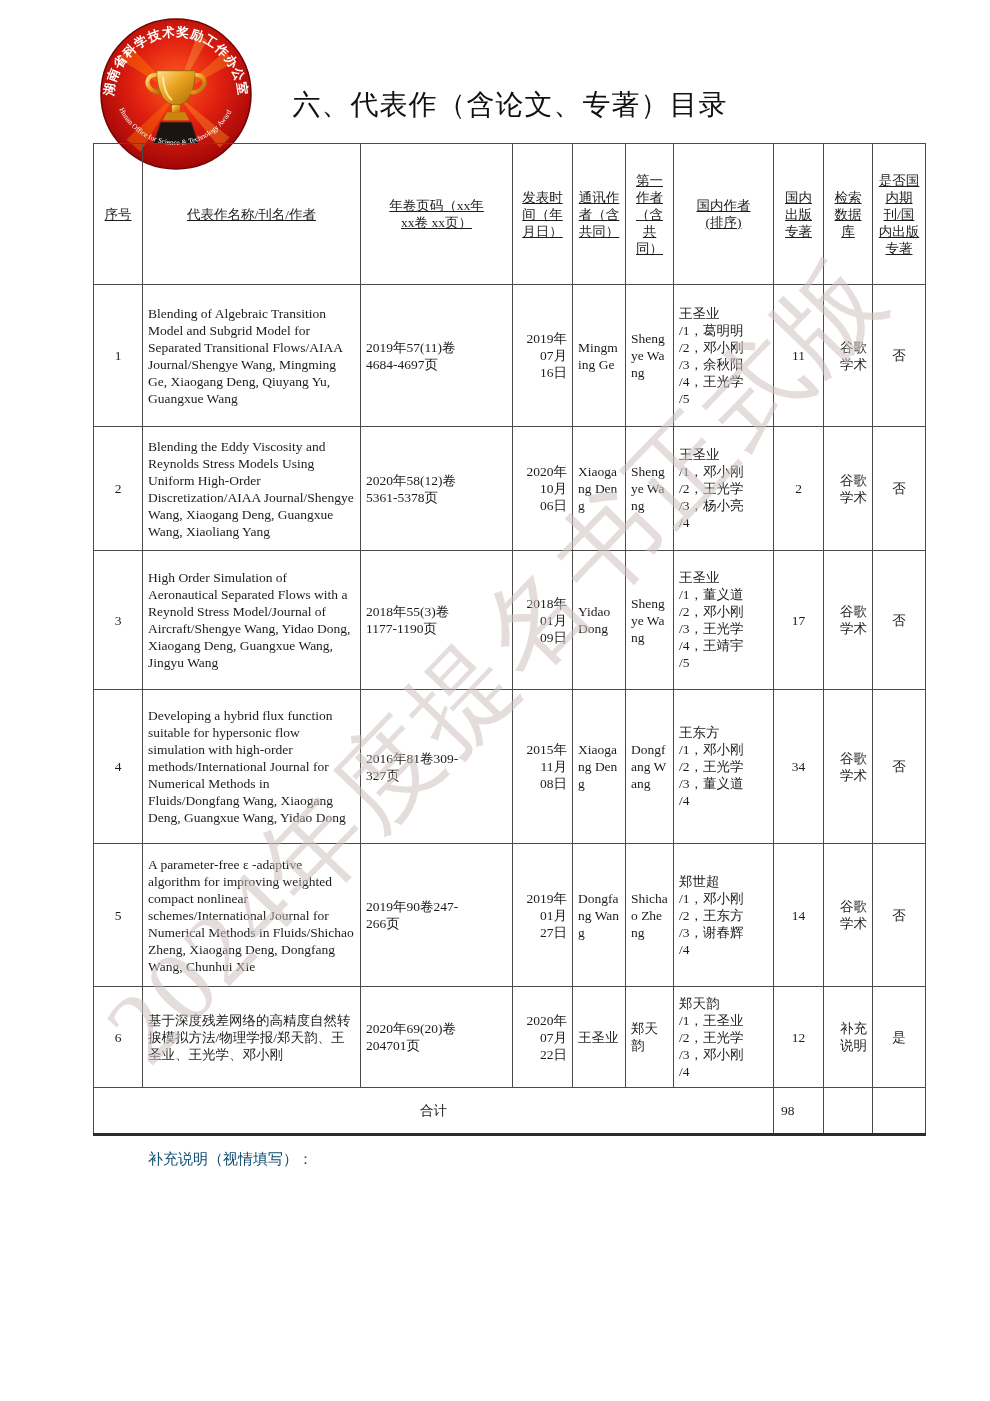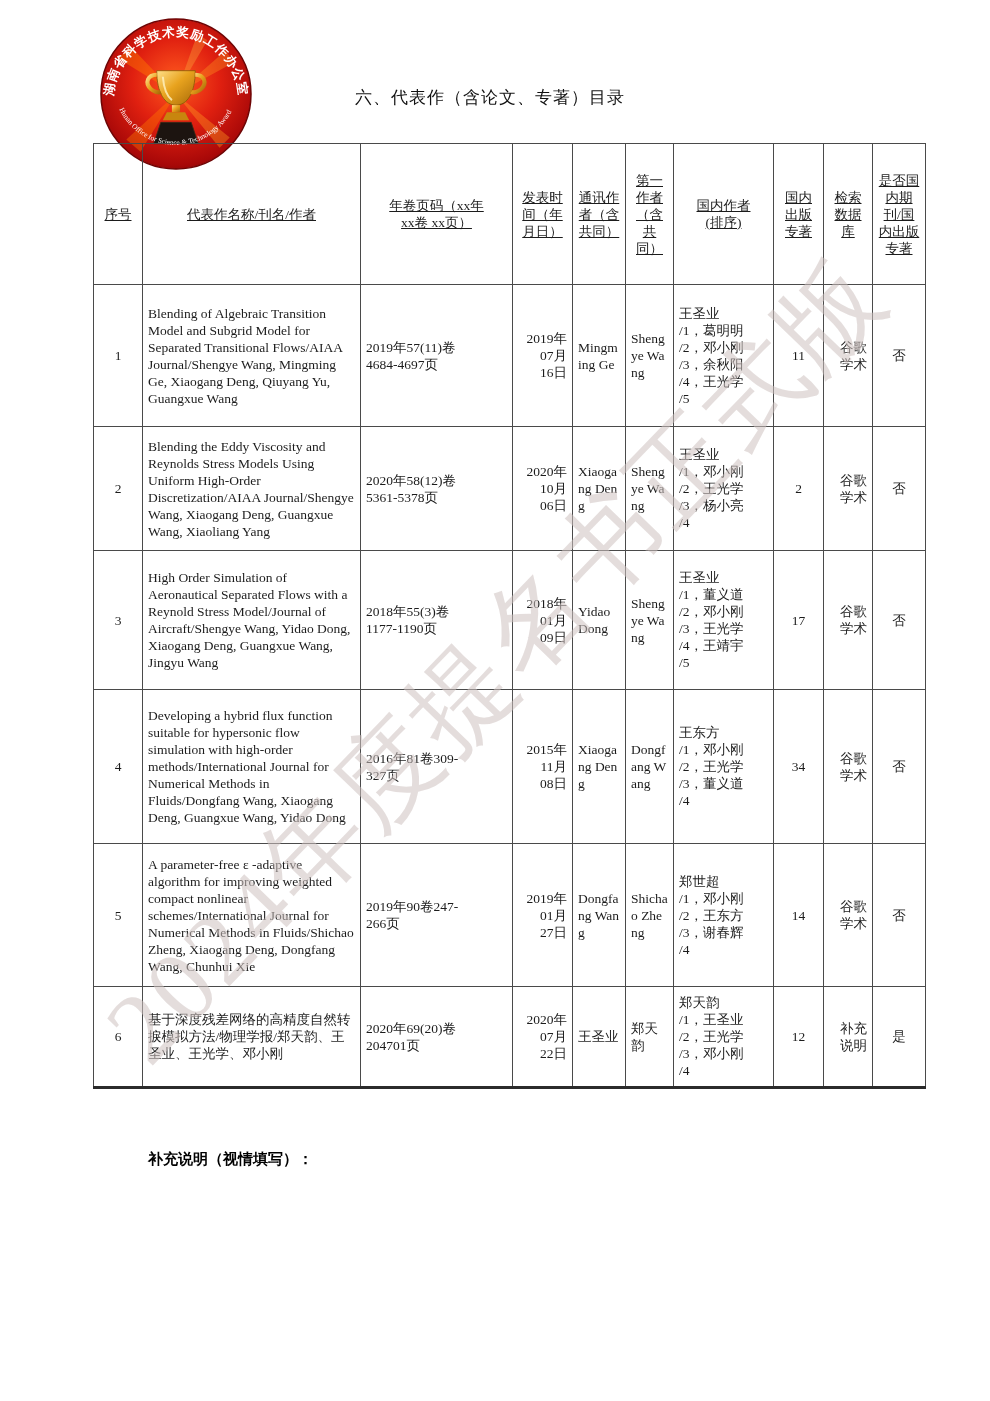--- a/index.html
+++ b/index.html
@@ -7,22 +7,22 @@
   .page {
     position:relative; width:990px; height:1401px; margin:0 auto;
     background:#ffffff; overflow:hidden;
     font-family:"Liberation Serif","DejaVu Serif",serif;
     color:#1c1c1c;
   }
   
   .logo { position:absolute; left:100px; top:18px; width:152px; height:152px; }
   
   .doc-title {
-    position:absolute; left:230px; top:86px; width:520px;
-    text-align:center; font-size:17px; letter-spacing:1px;
+    position:absolute; left:250px; top:86px; width:520px;
+    text-align:center; font-size:28px; letter-spacing:1px;
     font-weight:500; color:#111;
   }
   
   table.works {
     position:absolute; left:93px; top:143px; width:832px;
     border-collapse:collapse; table-layout:fixed;
     border:1.5px solid #3c3c3c; border-bottom:3px solid #2b2b2b;
   }
   table.works td, table.works th {
     border:1px solid #4a4a4a; vertical-align:middle;
@@ -49,21 +49,21 @@
     position:absolute; left:-30px; top:610px; width:1020px;
     text-align:center; font-size:102px; letter-spacing:4px;
     color:#cfc3c1; opacity:0.55; white-space:nowrap;
     transform:rotate(-46deg); transform-origin:50% 50%;
     pointer-events:none; z-index:5;
     font-family:"Liberation Serif","DejaVu Serif",serif;
   }
   
   .supplement {
     position:absolute; left:148px; top:1150px;
-    font-size:15px; font-weight:bold; color:#000000;
+    font-size:15px; font-weight:normal; color:#0c4a6e;
     font-family:"Liberation Sans","DejaVu Sans",sans-serif;
   }
 </style>
 </head>
 <body>
 
 <div class="page">
 
   <svg class="logo" viewBox="0 0 150 150">
     <defs>
@@ -252,20 +252,26 @@
       <td class="c-dom">郑天韵
 /1，王圣业
 /2，王光学
 /3，邓小刚
 /4</td>
       <td class="c-cite">12</td>
       <td class="c-db">补充说明</td>
       <td class="c-yn">是</td>
     </tr>
 
+    <tr class="r-total">
+      <td class="c-total-label" colspan="7">合计</td>
+      <td class="c-cite" style="text-align:left; padding-left:7px;">98</td>
+      <td></td>
+      <td></td>
+    </tr>
   </tbody>
     </table>
 
   <div class="watermark">2024年度提名书正式版</div>
 
   <div class="supplement">补充说明（视情填写）：</div>
 
 </div>
 
 </body></html>

